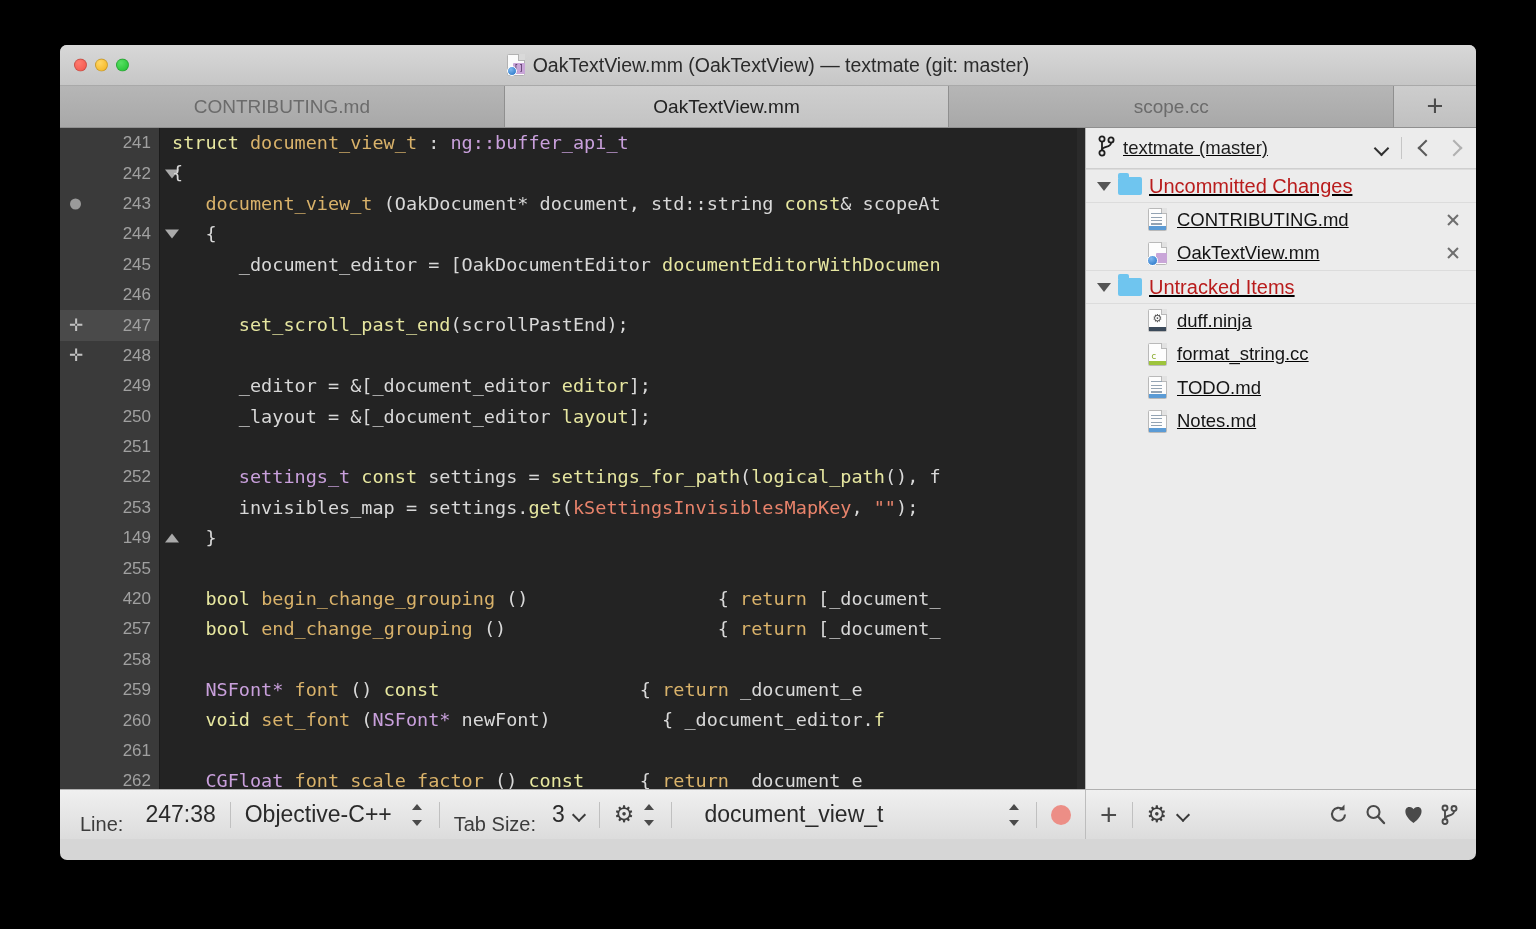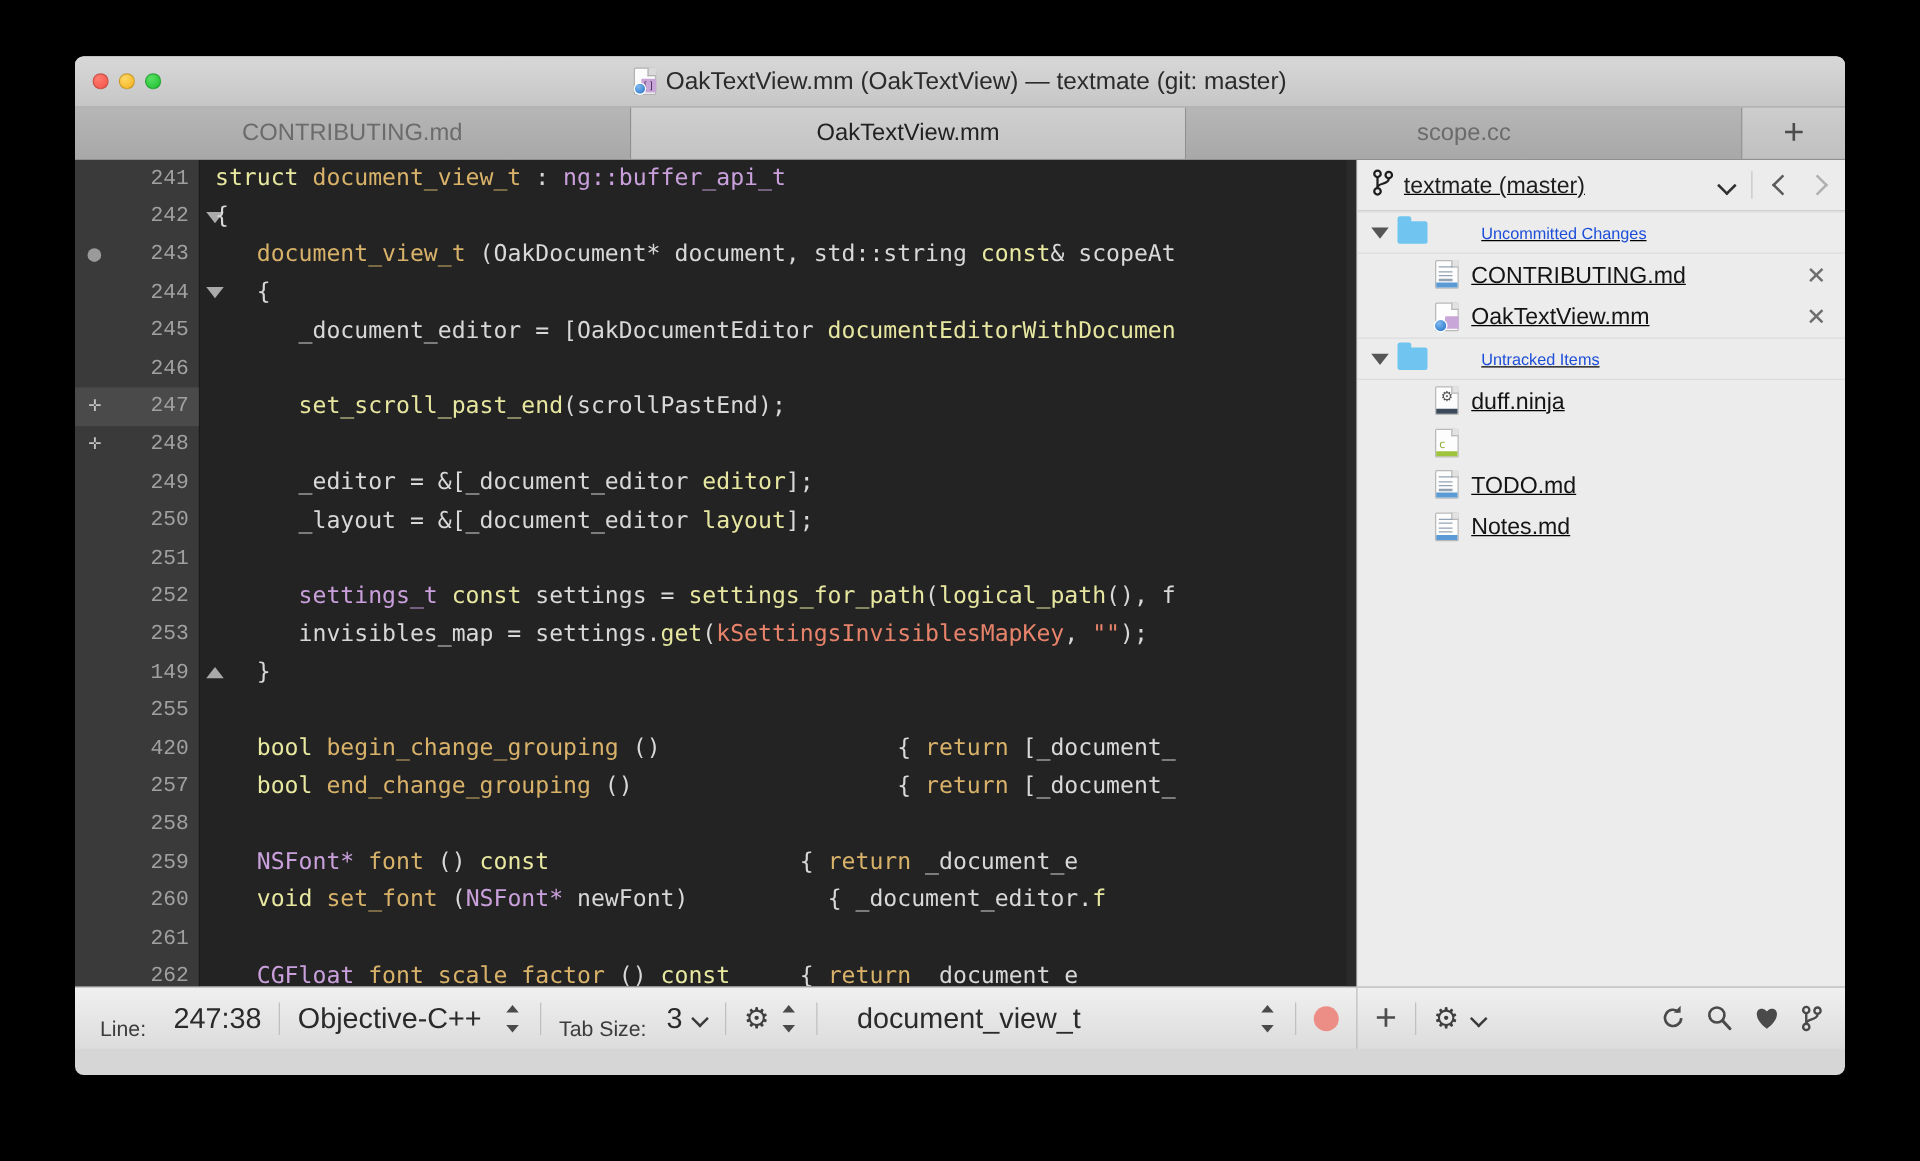--- a/index.html
+++ b/index.html
@@ -132,21 +132,21 @@
     position: absolute; left: 0; top: 0; bottom: 0;
     width: 100px;
     background: #3a3a3a;
     border-right: 1px solid #1b1b1b;
   }
   .gline {
     position: relative;
     height: 30.4px;
     display: flex; align-items: center; justify-content: flex-end;
     padding-right: 8px;
-    font-family: Liberation Mono, monospace;
+    font-family: Liberation Sans, sans-serif;
     font-size: 17px;
     color: #a0a0a0;
   }
   .gline.current { background: #4a4a4a; }
   .gline .num { min-width: 36px; text-align: right; }
   .gline .mark {
     position: absolute; left: 8px; top: 50%;
     transform: translateY(-50%);
     width: 16px; height: 16px;
     color: #c2c2c2; font-size: 17px;
@@ -264,21 +264,21 @@
     width: 24px; height: 18px; flex: 0 0 auto;
     background: #6fc5ef;
     border-radius: 2px 2px 2px 2px;
     position: relative;
   }
   .folder::before {
     content: ""; position: absolute; left: 0; top: -4px;
     width: 11px; height: 5px; background: #6fc5ef;
     border-radius: 2px 2px 0 0;
   }
-  .grp-label { font-size: 13px; color: #1d4ed8; margin-left: 36px; }
+  .grp-label { font-size: 20px; color: #b91c1c; }
 
   .fitem {
     display: flex; align-items: center;
     height: 33.5px;
     padding-left: 62px; padding-right: 14px;
     gap: 10px;
   }
   .fitem .fname { font-size: 18.5px; color: #151515; flex: 1 1 auto; white-space: nowrap; }
   .fitem .xbtn {
     width: 18px; height: 18px; position: relative; flex: 0 0 auto;
@@ -341,21 +341,21 @@
     padding-left: 20px;
     gap: 0;
   }
   #sb-right {
     flex: 1 1 auto;
     display: flex; align-items: center;
     padding: 0 16px 0 14px;
     border-left: 1px solid #bdbdbd;
     gap: 0;
   }
-  .st-label { font-size: 17px; color: #3c3c3c; margin-top: 19px; }
+  .st-label { font-size: 20px; color: #3c3c3c; margin-top: 19px; }
   .st-val   { font-size: 23px; color: #2a2a2a; }
   .vsep { width: 1px; height: 26px; background: #c0c0c0; margin: 0 14px; }
   .stepper {
     width: 15px; height: 24px; position: relative; flex: 0 0 auto;
   }
   .stepper::before, .stepper::after {
     content: ""; position: absolute; left: 2px;
     width: 0; height: 0;
     border-left: 5.5px solid transparent;
     border-right: 5.5px solid transparent;
@@ -555,20 +555,21 @@
             </span>
             <span class="fname">duff.ninja</span>
           </div>
           <div class="fitem">
             <span class="ficon">
               <span class="pg"></span>
               <span class="fo"></span>
               <span class="clabel">c</span>
               <span class="bar green"></span>
             </span>
+            <span class="fname">format_string.cc</span>
           </div>
           <div class="fitem">
             <span class="ficon">
               <span class="pg"></span>
               <span class="fo"></span>
               <span class="txt">
                 <i></i>
                 <i></i>
                 <i></i>
                 <i></i>

